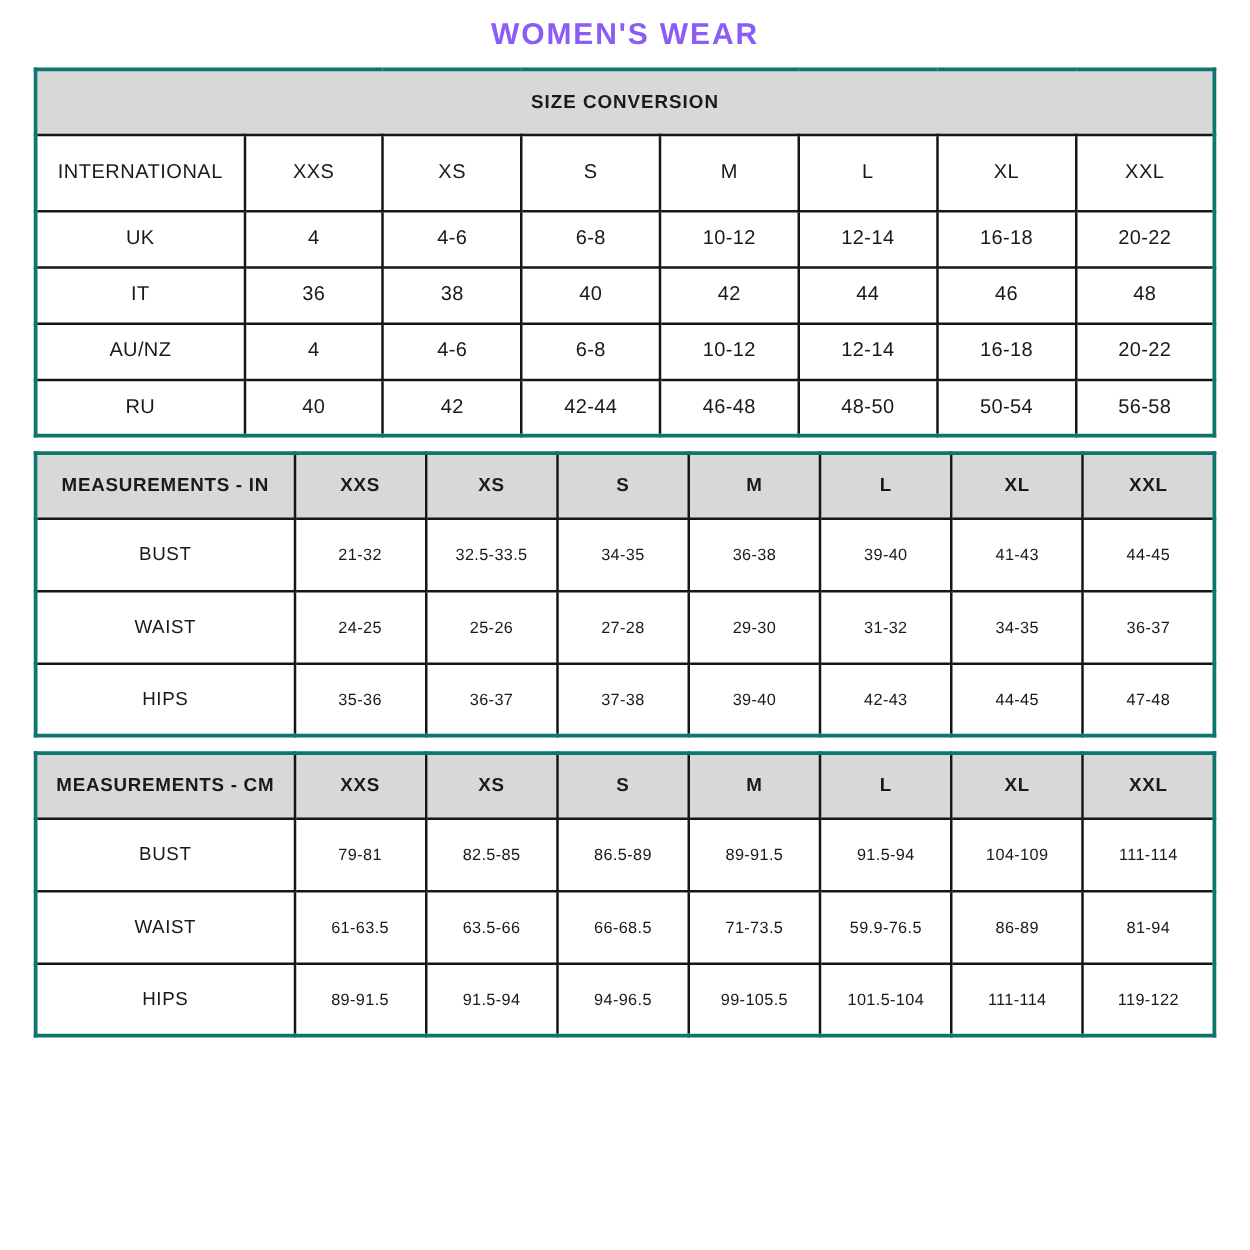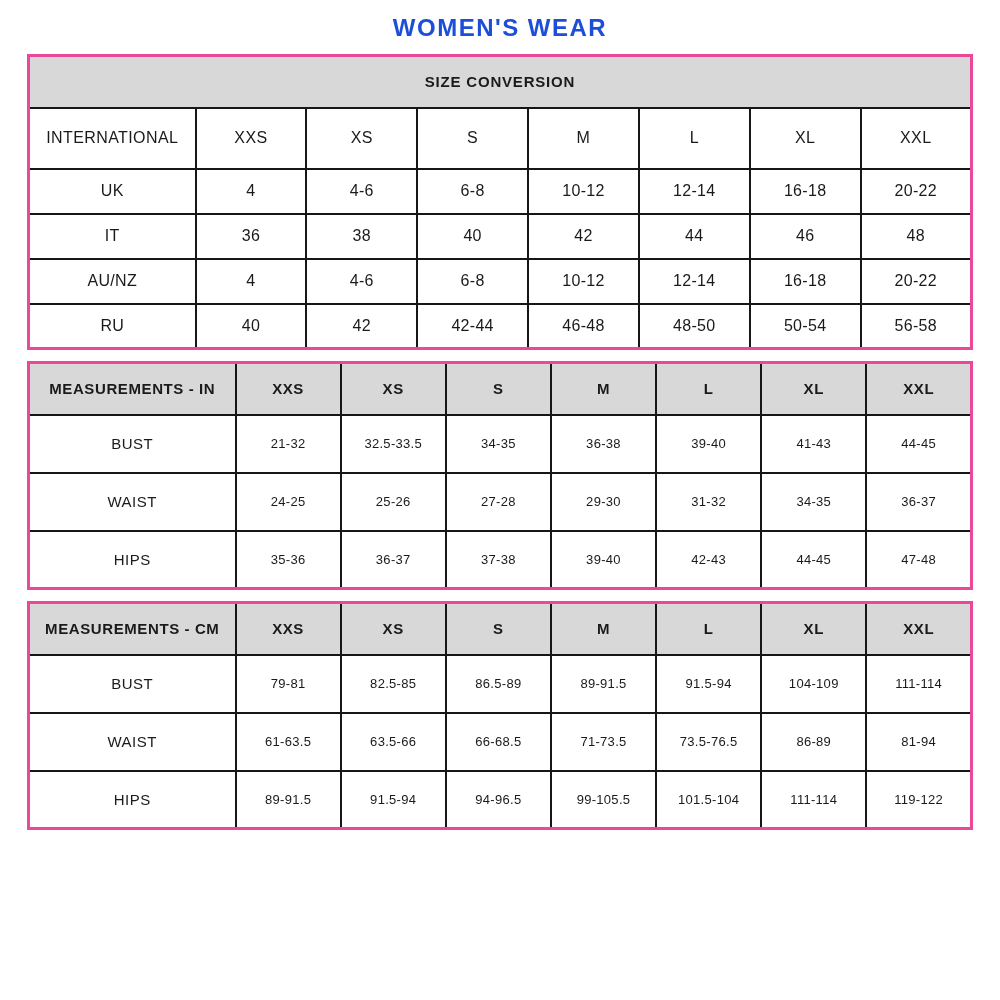--- a/index.html
+++ b/index.html
@@ -12,28 +12,28 @@
     overflow: hidden;
   }
   .page { padding: 14px 27px 0 27px; }
 
   .title {
     margin: 0 0 12px 0;
     text-align: center;
     font-size: 24px;
     font-weight: 700;
     letter-spacing: 1.5px;
-    color: #1d4ed8;
+    color: #8b5cf6;
   }
 
   table.tbl {
     width: 946px;
     table-layout: fixed;
     border-collapse: collapse;
-    border: 3px solid #ec4899;
+    border: 3px solid #0f766e;
     background: #ffffff;
   }
   .tbl th, .tbl td {
     border: 2px solid #161616;
     text-align: center;
     vertical-align: middle;
     padding: 0 2px;
     overflow: hidden;
   }
 
@@ -259,21 +259,21 @@
           <td>104-109</td>
           <td>111-114</td>
         </tr>
 
         <tr>
           <td class="row-label">WAIST</td>
           <td>61-63.5</td>
           <td>63.5-66</td>
           <td>66-68.5</td>
           <td>71-73.5</td>
-          <td>73.5-76.5</td>
+          <td>59.9-76.5</td>
           <td>86-89</td>
           <td>81-94</td>
         </tr>
 
         <tr>
           <td class="row-label">HIPS</td>
           <td>89-91.5</td>
           <td>91.5-94</td>
           <td>94-96.5</td>
           <td>99-105.5</td>

